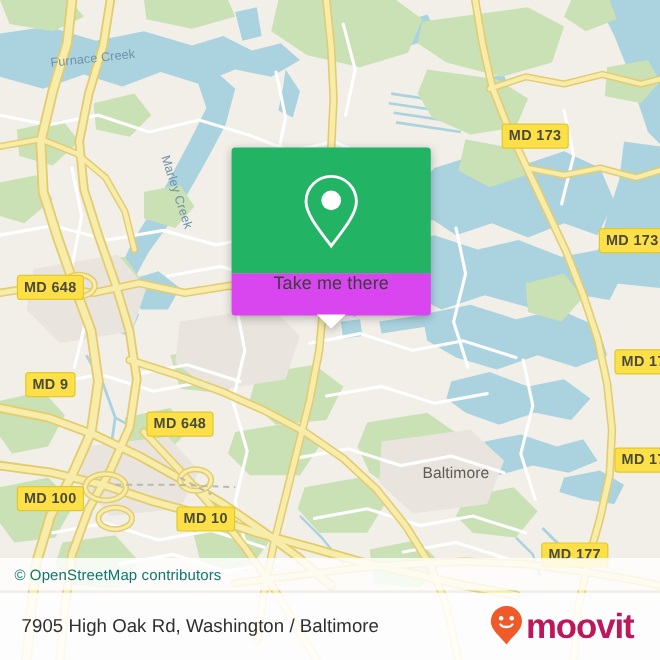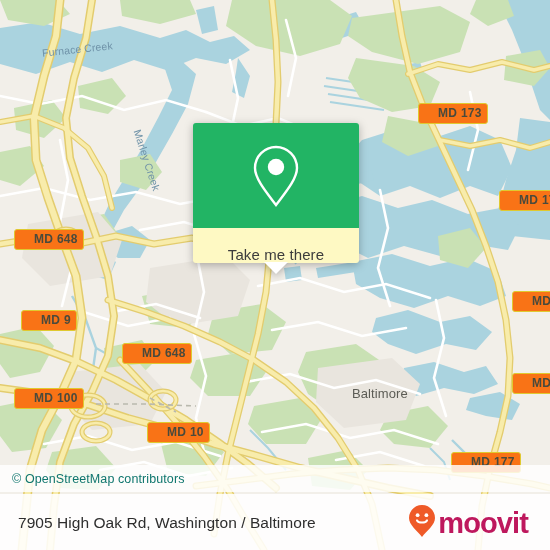--- a/index.html
+++ b/index.html
@@ -44,29 +44,29 @@
   }
   .map-label.water {
     color: #6f92a8;
     font-size: 10.5px;
     font-style: normal;
   }
 
   
   .shield {
     position: absolute;
-    background: #f97316;
+    background: #fde047;
     border: 1.6px solid #e0c930;
     border-radius: 3px;
     color: #4a4a3c;
     font-size: 12px;
     font-weight: bold;
     letter-spacing: .3px;
     line-height: 1;
-    padding: 3px 5px 4px 19px;
+    padding: 3px 5px 4px 5px;
     white-space: nowrap;
   }
 
   
   #callout {
     position: absolute;
     left: 193px;
     top: 123px;
     width: 166px;
     filter: drop-shadow(0 2px 4px rgba(0,0,0,.28));
@@ -74,25 +74,25 @@
   #callout-green {
     background: #22b464;
     height: 105px;
     border-radius: 3px 3px 0 0;
     display: flex;
     align-items: center;
     justify-content: center;
   }
   #callout-green svg { display:block; }
   #callout-white {
-    background: #fef9c3;
+    background: #d946ef;
     height: 35px;
     border-radius: 0 0 3px 3px;
     display: flex;
-    align-items: flex-end;
+    align-items: flex-start;
     justify-content: center;
     position: relative;
   }
   #callout-label {
     color: #3c3c3c;
     font-size: 15px;
     letter-spacing: .1px;
   }
   #callout-tail {
     position: absolute;
@@ -356,21 +356,21 @@
   <div class="map-label water" style="left:143px; top:128px; transform:rotate(72deg); transform-origin:left top;">Marley Creek</div>
   <div class="map-label place" style="left:352px; top:386px;">Baltimore</div>
 
   <div class="shield" style="left:418px; top:103px;">MD 173</div>
   <div class="shield" style="left:499px; top:190px;">MD 173</div>
   <div class="shield" style="left:14px; top:229px;">MD 648</div>
   <div class="shield" style="left:512px; top:291px;">MD 17</div>
   <div class="shield" style="left:21px; top:310px;">MD 9</div>
   <div class="shield" style="left:122px; top:343px;">MD 648</div>
   <div class="shield" style="left:512px; top:373px;">MD 173</div>
-  <div class="shield" style="left:14px; top:388px;text-align:right;">MD 100</div>
+  <div class="shield" style="left:14px; top:405px;text-align:right;">MD 100</div>
   <div class="shield" style="left:147px; top:422px;">MD 10</div>
   <div class="shield" style="left:451px; top:452px;">MD 177</div>
 
   <div id="callout">
     <div id="callout-green">
       <span>
         <svg width="50" height="66" viewBox="0 0 50 66" xmlns="http://www.w3.org/2000/svg">
           <path d="M25 4 C13.4 4 4 13.4 4 25 C4 36 16 50 25 62 C34 50 46 36 46 25 C46 13.4 36.6 4 25 4 Z" fill="none" stroke="#ffffff" stroke-width="2.4"></path>
           <circle cx="25" cy="24" r="8.2" fill="#ffffff"></circle>
         </svg>

